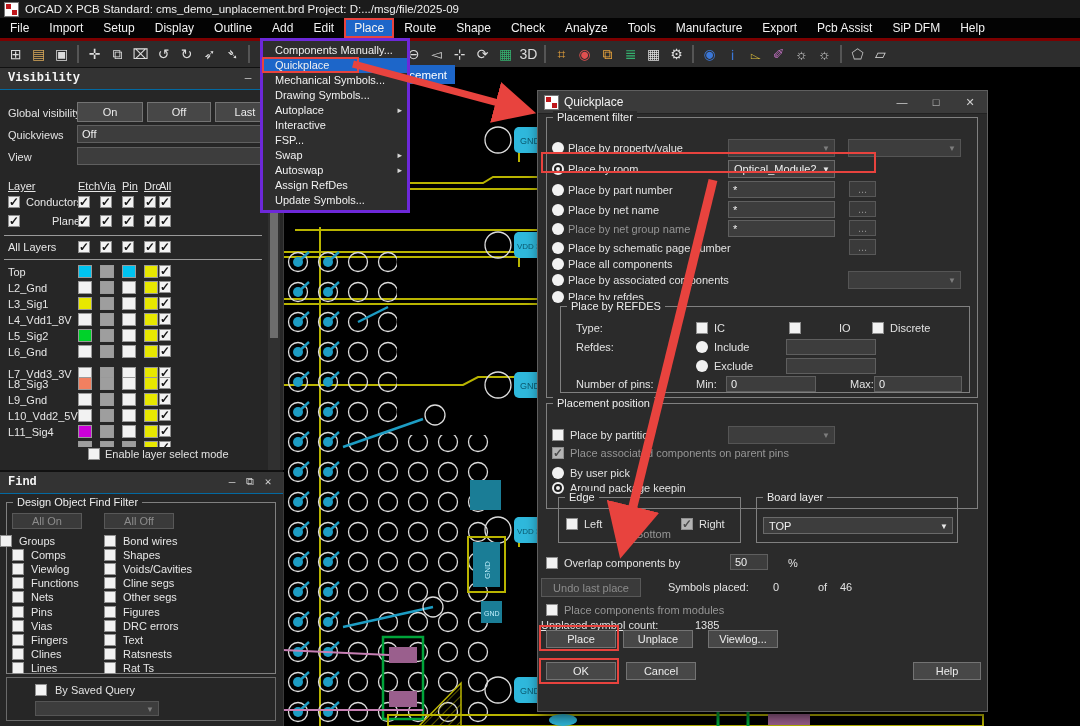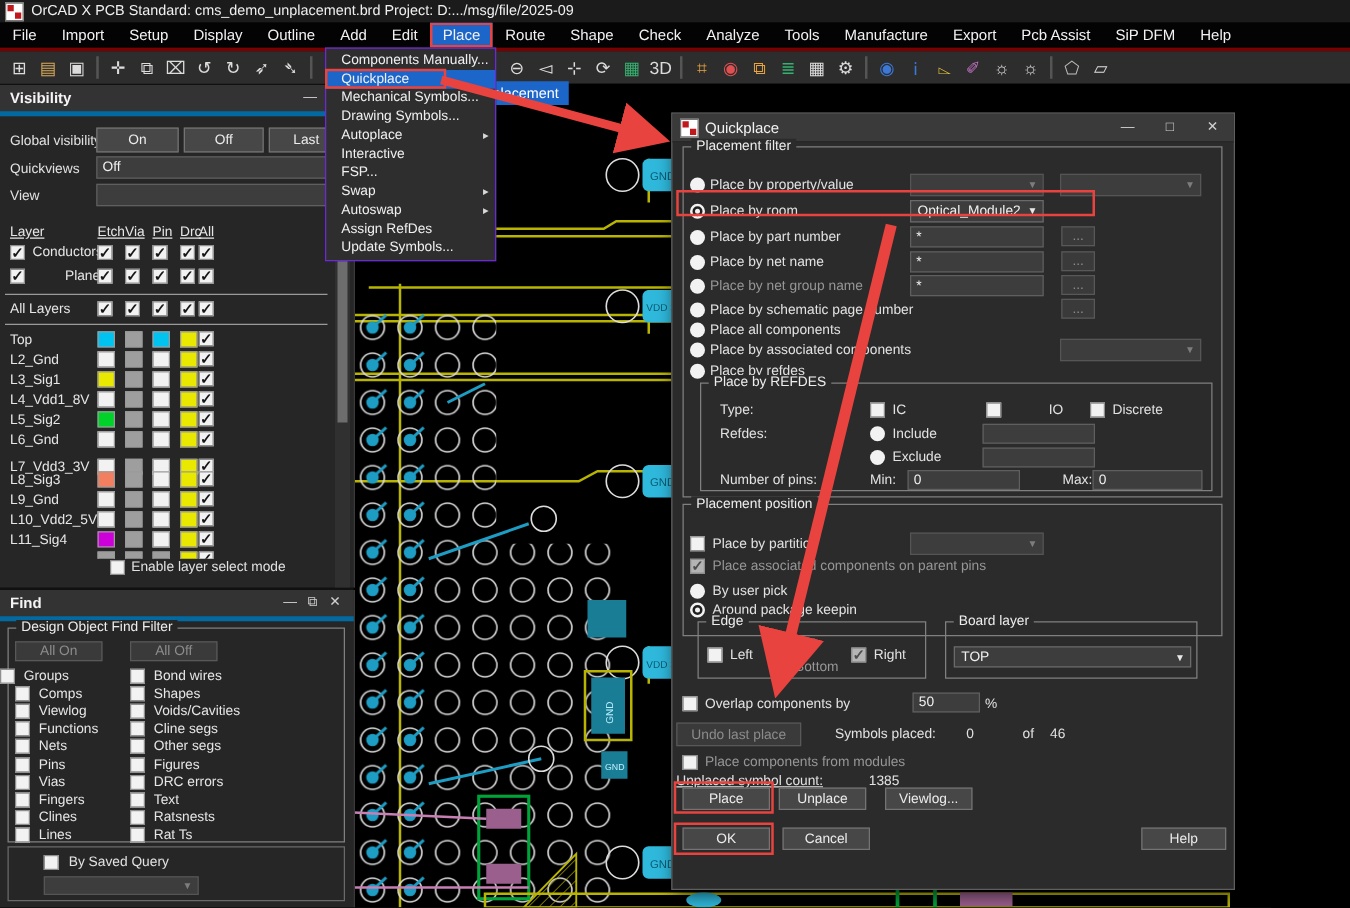--- a/index.html
+++ b/index.html
@@ -14,21 +14,21 @@
   #titlebar .ttext{font-size:11.5px;color:#f0f0f0;white-space:nowrap;}
   #menubar{left:0;top:18px;width:1080px;height:20px;background:#030303;display:flex;align-items:stretch;z-index:20;}
   .mitem{padding:0 10px;line-height:20px;font-size:12px;color:#f2f2f2;white-space:nowrap;}
   .mitem.active{background:#1d66c9;box-shadow:0 0 0 2px #e8433e inset;}
   #redbar{left:0;top:38px;width:1080px;height:3px;background:#7d0000;}
   #toolbar{left:0;top:41px;width:1080px;height:26px;background:#2d2d2d;display:flex;align-items:center;padding-left:4px;box-sizing:border-box;}
   .ticon{width:21px;height:21px;display:flex;align-items:center;justify-content:center;font-size:14px;color:#dcdcdc;margin:0 1px;position:relative;flex:0 0 auto;}
   .ticon.sep{width:2px;margin:0 4px;height:18px;background:#555;font-size:0;}
   
   .panel{background:#262626;border-right:1px solid #3a3a3a;z-index:5;}
-  .phead{position:absolute;left:0;top:0;right:0;height:21px;background:#333;border-bottom:4px solid #0369a1;}
+  .phead{position:absolute;left:0;top:0;right:0;height:21px;background:#333;border-bottom:1px solid #0369a1;font-family:Liberation Mono, monospace;}
   .phead .ptitle{position:absolute;left:8px;top:3px;font-weight:bold;font-size:12px;color:#f5f5f5;}
   .winbtn{position:absolute;top:3px;width:14px;height:14px;color:#cfcfcf;font-size:11px;text-align:center;line-height:14px;}
   .lbl{position:absolute;font-size:11px;color:#e2e2e2;white-space:nowrap;}
   .lbl.dim{color:#969696;}
   .btn{position:absolute;background:#474747;border:1px solid #737373;color:#ececec;font-size:11px;
        display:flex;align-items:center;justify-content:center;box-sizing:border-box;}
   .btn.dis{background:#3a3a3a;border-color:#585858;color:#8c8c8c;}
   .field{position:absolute;background:#3d3d3d;border:1px solid #5f5f5f;color:#f0f0f0;font-size:11px;
          box-sizing:border-box;padding:0 4px;display:flex;align-items:center;}
   .drop{position:absolute;background:#3d3d3d;border:1px solid #6a6a6a;color:#f0f0f0;font-size:11px;
@@ -52,21 +52,21 @@
   .vrow{position:absolute;left:0;height:16px;width:283px;}
   .vrow .lname{position:absolute;left:8px;top:1px;font-size:11px;color:#e6e6e6;white-space:nowrap;}
   .c1{left:78px;} .c2{left:100px;} .c3{left:122px;} .c4{left:144px;} .c5{left:159px;}
   #layer-rows .vrow:last-child{height:6px;overflow:hidden;}
   .colhdr{position:absolute;font-size:11px;color:#e6e6e6;text-decoration:underline;}
   
   .frow{position:absolute;height:14px;width:140px;}
   .frow .cb{left:0;top:0;}
   .frow .flabel{position:absolute;left:19px;top:0;font-size:11px;color:#e6e6e6;white-space:nowrap;}
   
-  #placemenu{left:260px;top:38px;width:137px;background:#2e2e2e;border:1px solid #6d28d9;z-index:40;padding:2px 0;box-sizing:border-box;}
+  #placemenu{left:260px;top:38px;width:150px;background:#2e2e2e;border:3px solid #6d28d9;z-index:40;padding:2px 0;box-sizing:border-box;}
   .pm-item{position:relative;height:15px;line-height:15px;padding-left:12px;font-size:11px;color:#f0f0f0;white-space:nowrap;}
   .pm-item.hl{background:#1d66c9;}
   .pm-arrow{position:absolute;right:5px;top:0;font-size:9px;color:#d8d8d8;}
   .pm-redbox{position:absolute;left:-1px;top:-1px;width:97px;height:16px;border:2px solid #e8433e;box-sizing:border-box;}
   #tooltip{left:386px;top:65px;height:19px;background:#1d66c9;color:#fff;font-size:11.5px;
            display:flex;align-items:center;padding:0 8px;z-index:8;}
   
   #dlg{left:537px;top:90px;width:451px;height:622px;background:#2b2b2b;border:1px solid #5f5f5f;
        box-shadow:4px 4px 14px rgba(0,0,0,.7);z-index:10;box-sizing:border-box;}
   #dlg-title{position:absolute;left:0;top:0;width:100%;height:22px;background:#3a3a3a;border-bottom:1px solid #222;}
@@ -764,21 +764,21 @@
   <span class="lbl dim" style="left:98px;top:437px;">Bottom</span>
   <span class="cb dis checked" style="left:143px;top:427px;"></span>
   <span class="lbl" style="left:161px;top:427px;">Right</span>
   <div class="gbox" style="left:218px;top:406px;width:202px;height:46px;">
     <span class="glabel">Board layer</span>
   </div>
   <div class="drop" style="left:225px;top:426px;width:190px;height:17px;">TOP</div>
 
   <span class="cb" style="left:8px;top:466px;"></span>
   <span class="lbl" style="left:26px;top:466px;">Overlap components by</span>
-  <div class="field" style="left:192px;top:463px;width:54px;height:16px;">50</div>
+  <div class="field" style="left:192px;top:463px;width:38px;height:16px;">50</div>
   <span class="lbl" style="left:250px;top:466px;">%</span>
   <div class="btn dis" style="left:3px;top:487px;width:100px;height:19px;">Undo last place</div>
   <span class="lbl" style="left:130px;top:490px;">Symbols placed:</span>
   <span class="lbl" style="left:235px;top:490px;">0</span>
   <span class="lbl" style="left:280px;top:490px;">of</span>
   <span class="lbl" style="left:302px;top:490px;">46</span>
   <span class="cb" style="left:8px;top:513px;"></span>
   <span class="lbl dim" style="left:26px;top:513px;">Place components from modules</span>
   <span class="lbl" style="left:3px;top:528px;text-decoration:underline;">Unplaced symbol count:</span>
   <span class="lbl" style="left:157px;top:528px;">1385</span>

